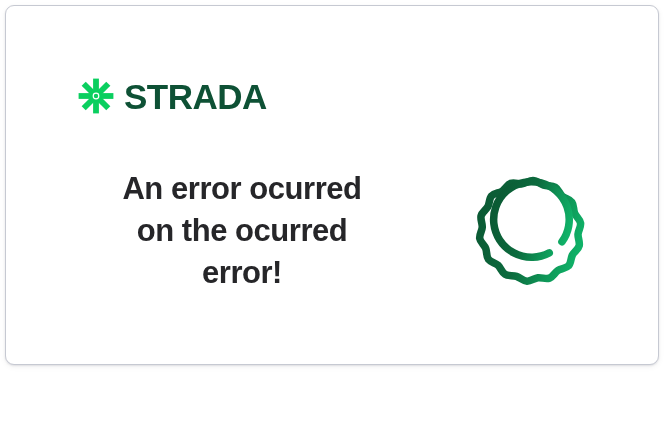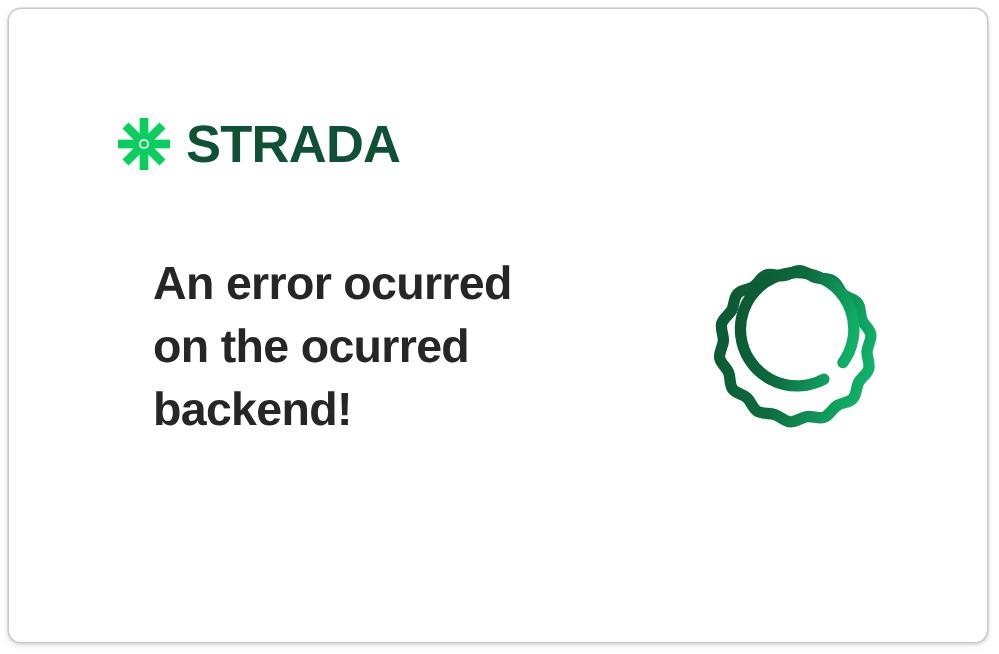--- a/index.html
+++ b/index.html
@@ -20,27 +20,28 @@
     overflow: hidden;
     background: #ffffff;
   }
 
   
   .card {
     position: absolute;
     left: 5px;
     top: 5px;
     width: 654px;
-    height: 424px;
+    height: 360px;
     box-sizing: border-box;
     background: #ffffff;
     border: 1px solid #c6c9d2;
     border-radius: 9px;
     box-shadow: 0 1px 2px rgba(16, 24, 40, 0.10),
                 0 2px 6px rgba(16, 24, 40, 0.05);
+    text-align: center;
   }
 
   
   .brand {
     position: absolute;
     left: 72px;
     top: 68px;
     display: flex;
     align-items: center;
     gap: 10px;
@@ -117,21 +118,21 @@
             <circle cx="18" cy="18" r="2.2" fill="#0ACF5F"></circle>
           </g>
         </svg>
       </span>
       <span class="brand-word">STRADA</span>
     </div>
 
     <div class="message">
       <span class="line">An error ocurred</span>
       <span class="line">on the ocurred</span>
-      <span class="line">backend!</span>
+      <span class="line">error!</span>
     </div>
 
     <div class="gear">
       <svg viewBox="0 0 200 200" xmlns="http://www.w3.org/2000/svg" aria-hidden="true">
         <defs>
           <linearGradient id="gearGrad" x1="0" y1="0.35" x2="1" y2="0.65">
             <stop offset="0%" stop-color="#0B5A34"></stop>
             <stop offset="45%" stop-color="#0C6B3E"></stop>
             <stop offset="75%" stop-color="#0E9456"></stop>
             <stop offset="100%" stop-color="#10B268"></stop>

